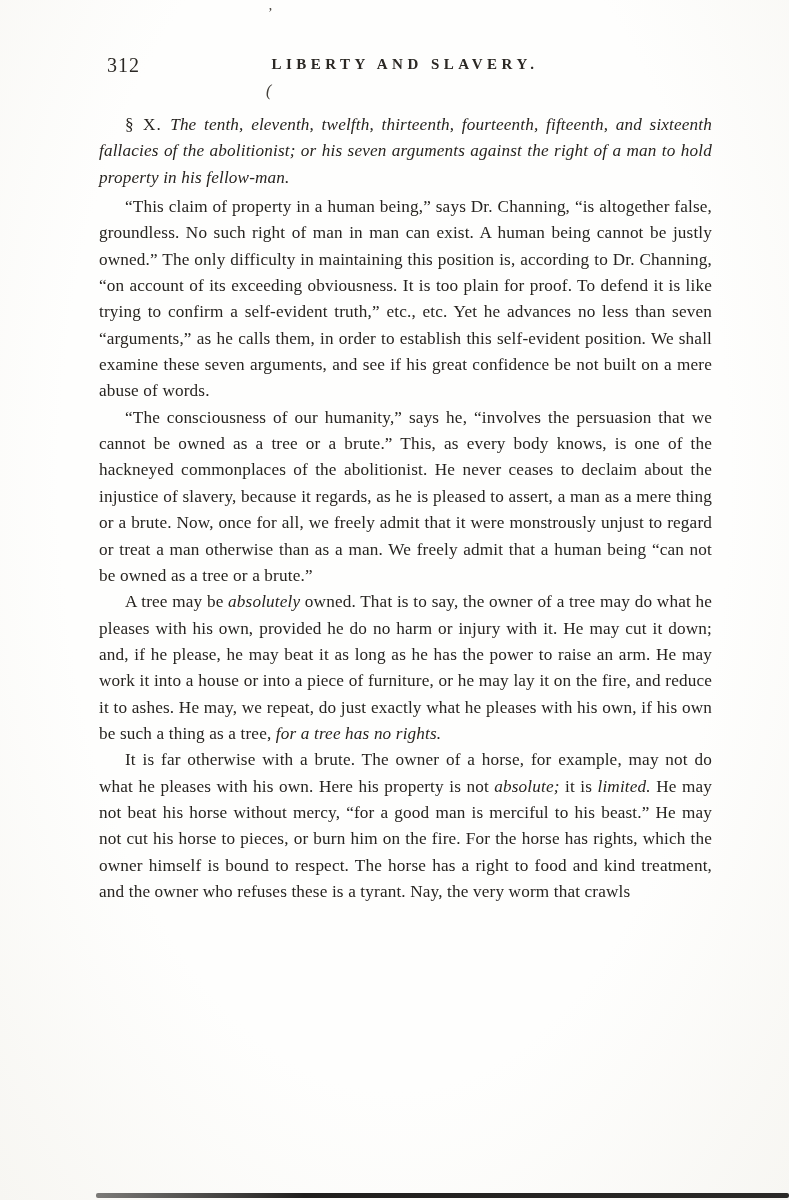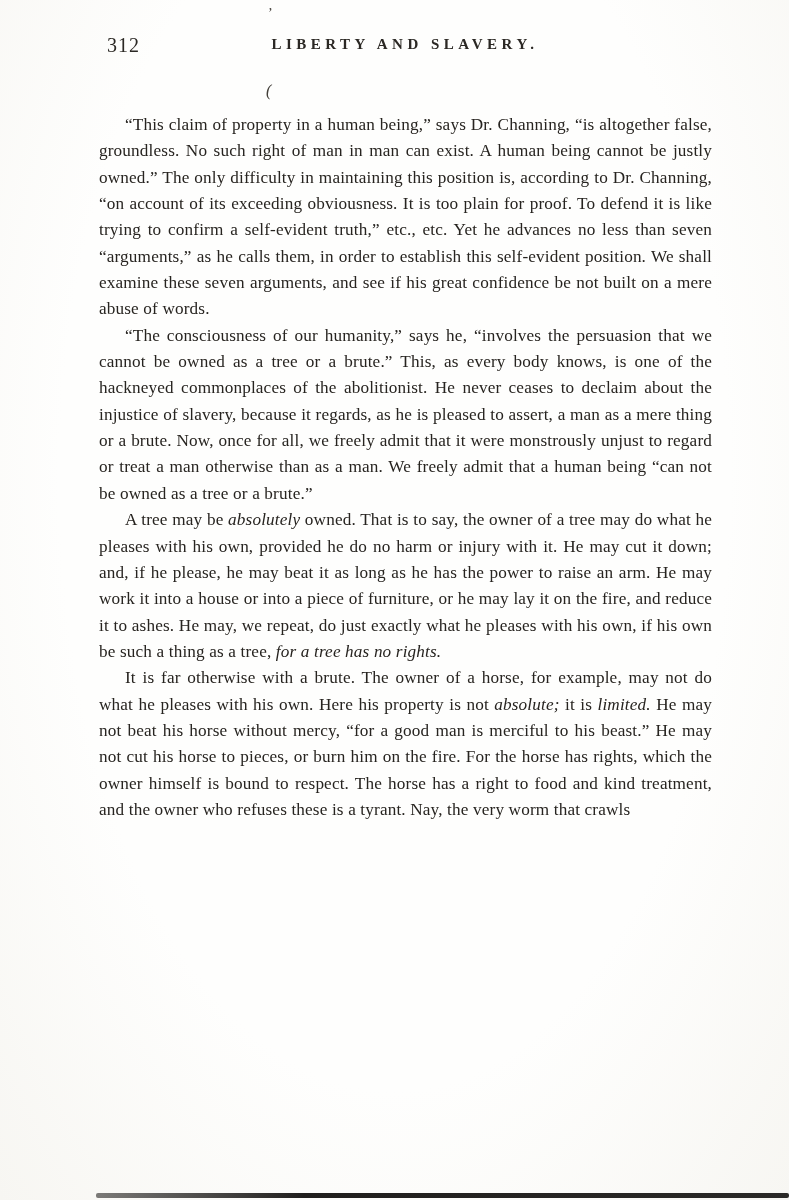--- a/index.html
+++ b/index.html
@@ -13,21 +13,21 @@
     height: 1200px;
     margin: 0 auto;
     background:
       radial-gradient(ellipse at 50% 40%, #fefefd 60%, #f7f6f2 100%);
     overflow: hidden;
     font-family: "Liberation Serif", "DejaVu Serif", serif;
     color: #272420;
   }
   .header {
     position: absolute;
-    top: 32px;
+    top: 52px;
     left: 99px;
     width: 612px;
     height: 30px;
   }
   .pagenum {
     position: absolute;
     left: 8px;
     top: 2px;
     font-size: 20px;
     letter-spacing: 1px;
@@ -96,20 +96,21 @@
 
   <div class="header">
     <span class="pagenum">312</span>
     <span class="running-head">LIBERTY AND SLAVERY.</span>
   </div>
 
   <span class="artifact head-speck">(</span>
 
   <div class="body-text">
 
+    <p class="section-heading"><span class="section-mark">§ X. </span><span>The tenth, eleventh, twelfth, thirteenth, fourteenth, fifteenth, and sixteenth fallacies of the abolitionist; or his seven arguments against the right of a man to hold property in his fellow-man.</span></p>
 
     <p><span>“This claim of property in a human being,” says Dr. Channing, “is altogether false, groundless. No such right of man in man can exist. A human being cannot be justly owned.” The only difficulty in maintaining this position is, according to Dr. Channing, “on account of its exceeding obviousness. It is too plain for proof. To defend it is like trying to confirm a self-evident truth,” etc., etc. Yet he advances no less than seven “arguments,” as he calls them, in order to establish this self-evident position. We shall examine these seven arguments, and see if his great confidence be not built on a mere abuse of words.</span></p>
 
     <p><span>“The consciousness of our humanity,” says he, “involves the persuasion that we cannot be owned as a tree or a brute.” This, as every body knows, is one of the hackneyed commonplaces of the abolitionist. He never ceases to declaim about the injustice of slavery, because it regards, as he is pleased to assert, a man as a mere thing or a brute. Now, once for all, we freely admit that it were monstrously unjust to regard or treat a man otherwise than as a man. We freely admit that a human being “can not be owned as a tree or a brute.”</span></p>
 
     <p><span>A tree may be </span><span class="em-bi">absolutely</span><span> owned. That is to say, the owner of a tree may do what he pleases with his own, provided he do no harm or injury with it. He may cut it down; and, if he please, he may beat it as long as he has the power to raise an arm. He may work it into a house or into a piece of furniture, or he may lay it on the fire, and reduce it to ashes. He may, we repeat, do just exactly what he pleases with his own, if his own be such a thing as a tree, </span><span class="em-bi">for a tree has no rights.</span></p>
 
     <p><span>It is far otherwise with a brute. The owner of a horse, for example, may not do what he pleases with his own. Here his property is not </span><span class="em-bi">absolute;</span><span> it is </span><span class="em-bi">limited.</span><span> He may not beat his horse without mercy, “for a good man is merciful to his beast.” He may not cut his horse to pieces, or burn him on the fire. For the horse has rights, which the owner himself is bound to respect. The horse has a right to food and kind treatment, and the owner who refuses these is a tyrant. Nay, the very worm that crawls</span></p>
 
   </div>

